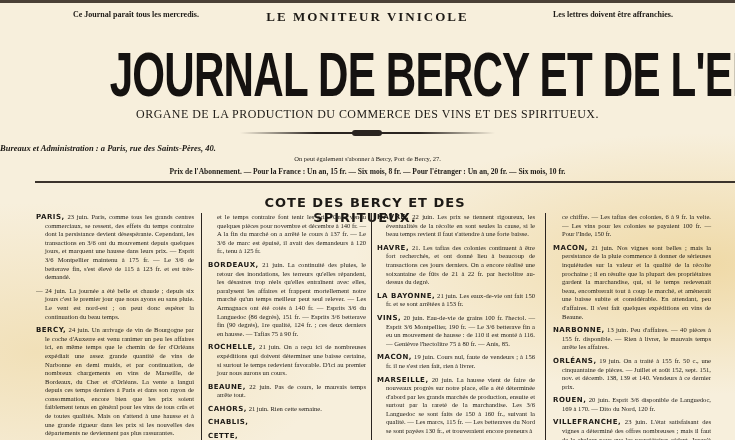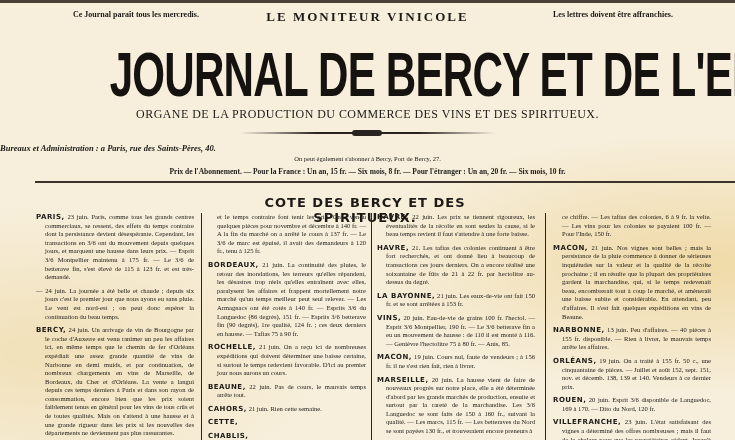--- a/index.html
+++ b/index.html
@@ -63,22 +63,22 @@
   <p><span class="city">BERCY,</span> <span>24 juin. Un arrivage de vin de Bourgogne par le coche d'Auxerre est venu ranimer un peu les affaires ici, en même temps que le chemin de fer d'Orléans expédiait une assez grande quantité de vins de Narbonne en demi muids, et par continuation, de nombreux chargements en vins de Marseille, de Bordeaux, du Cher et d'Orléans. La vente a langui depuis ces temps derniers à Paris et dans son rayon de consommation, encore bien que les prix soient faiblement tenus en général pour les vins de tous crûs et de toutes qualités. Mais on s'attend à une hausse et à une grande rigueur dans les prix si les nouvelles des départements ne deviennent pas plus rassurantes.</span></p>
 
 </div>
 
 <div class="col c2">
   <p class="cont"><span>et le temps contraire font tenir les prix. On a vendu quelques pièces pour novembre et décembre à 140 fr. — A la fin du marché on a arrêté le cours à 137 fr. — Le 3/6 de marc est épuisé, il avait des demandeurs à 120 fr., tenu à 125 fr.</span></p>
   <p><span class="city">BORDEAUX,</span> <span>21 juin. La continuité des pluies, le retour des inondations, les terreurs qu'elles répandent, les désastres trop réels qu'elles entraînent avec elles, paralysent les affaires et frappent mortellement notre marché qu'un temps meilleur peut seul relever. — Les Armagnacs ont été cotés à 140 fr. — Esprits 3/6 du Languedoc (86 degrés), 151 fr. — Esprits 3/6 betterave fin (90 degrés), 1re qualité, 124 fr. ; ces deux derniers en hausse. — Tafias 75 à 90 fr.</span></p>
   <p><span class="city">ROCHELLE,</span> <span>21 juin. On a reçu ici de nombreuses expéditions qui doivent déterminer une baisse certaine, si surtout le temps redevient favorable. D'ici au premier jour nous aurons un cours.</span></p>
   <p><span class="city">BEAUNE,</span> <span>22 juin. Pas de cours, le mauvais temps arrête tout.</span></p>
   <p><span class="city">CAHORS,</span> <span>21 juin. Rien cette semaine.</span></p>
+  <p><span class="city">CHABLIS,</span> <span></span></p>
   <p><span class="city">CETTE,</span> <span>&nbsp;&nbsp;&nbsp;&nbsp;&nbsp;&nbsp;&nbsp;&nbsp;&nbsp;&nbsp;&nbsp;&nbsp;&nbsp;&nbsp;&nbsp;&nbsp;&nbsp;&nbsp;&nbsp;&nbsp;&nbsp;&nbsp;&nbsp;&nbsp;&nbsp;&nbsp;&nbsp;&nbsp;&nbsp;&nbsp;&nbsp;&nbsp;&nbsp;&nbsp;&nbsp;&nbsp;&nbsp;&nbsp;&nbsp;&nbsp;</span></p>
-  <p><span class="city">CHABLIS,</span> <span></span></p>
 </div>
 
 <div class="col c3">
   <p><span class="city">HAVRE,</span> <span>22 juin. Les prix se tiennent rigoureux, les éventualités de la récolte en sont seules la cause, si le beau temps revient il faut s'attendre à une forte baisse.</span></p>
   <p><span class="city">HAVRE,</span> <span>21. Les tafias des colonies continuent à être fort recherchés, et ont donné lieu à beaucoup de transactions ces jours derniers. On a encore réalisé une soixantaine de fûts de 21 à 22 fr. par hectolitre au-dessus du degré.</span></p>
   <p><span class="city">LA BAYONNE,</span> <span>21 juin. Les eaux-de-vie ont fait 150 fr. et se sont arrêtées à 153 fr.</span></p>
   <p><span class="city">VINS,</span> <span>20 juin. Eau-de-vie de grains 100 fr. l'hectol. — Esprit 3/6 Montpellier, 190 fr. — Le 3/6 betterave fin a eu un mouvement de hausse : de 110 il est monté à 116. — Genièvre l'hectolitre 75 à 80 fr. — Anis, 85.</span></p>
   <p><span class="city">MACON,</span> <span>19 juin. Cours nul, faute de vendeurs ; à 156 fr. il ne s'est rien fait, rien à livrer.</span></p>
   <p><span class="city">MARSEILLE,</span> <span>20 juin. La hausse vient de faire de nouveaux progrès sur notre place, elle a été déterminée d'abord par les grands marchés de production, ensuite et surtout par la rareté de la marchandise. Les 3/6 Languedoc se sont faits de 150 à 160 fr., suivant la qualité. — Les marcs, 115 fr. — Les betteraves du Nord se sont payées 130 fr., et trouveraient encore preneurs à</span></p>
 </div>

